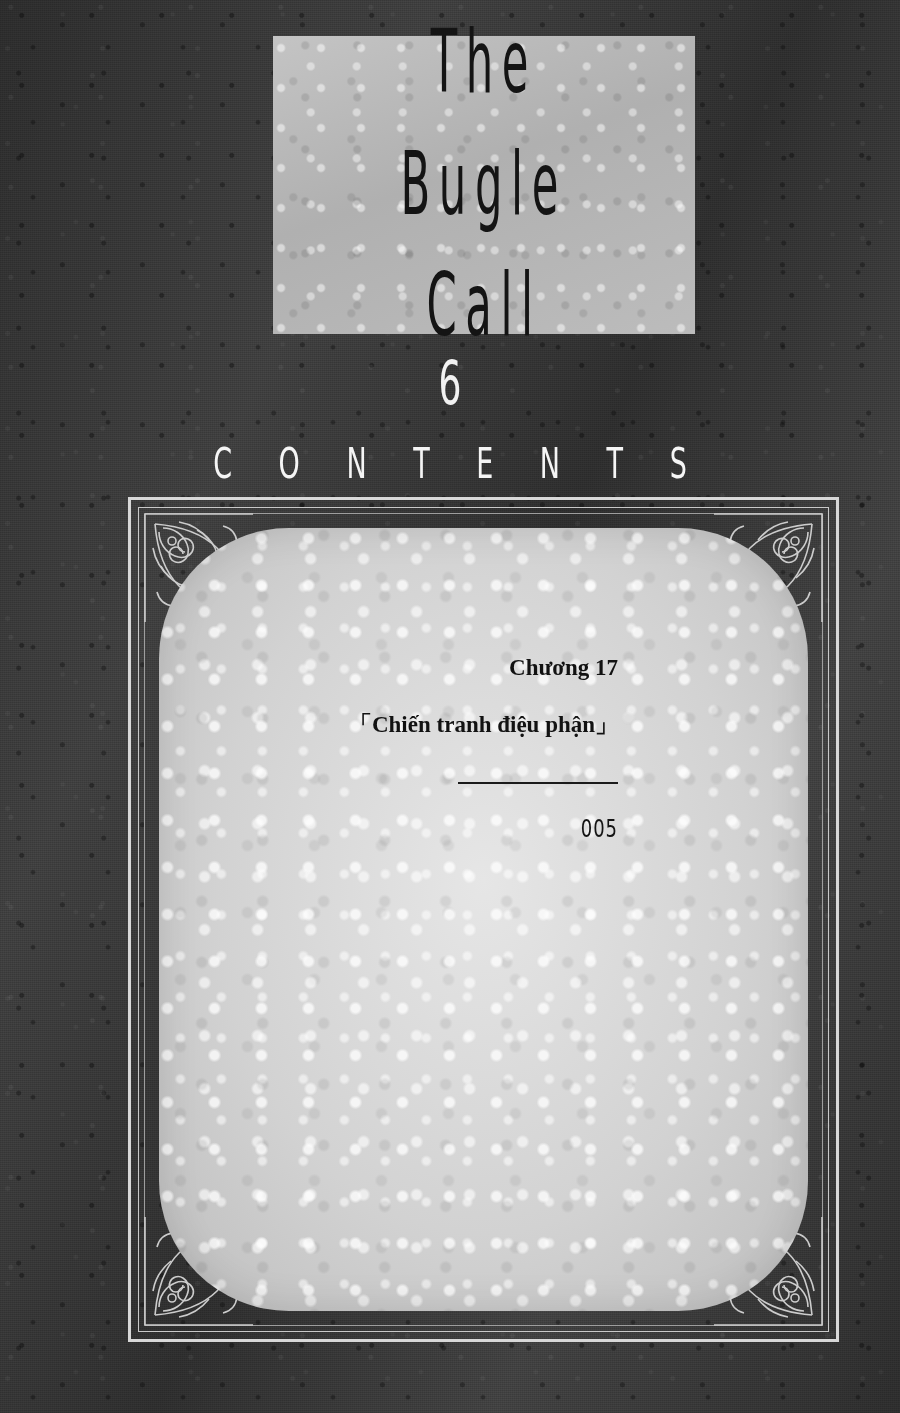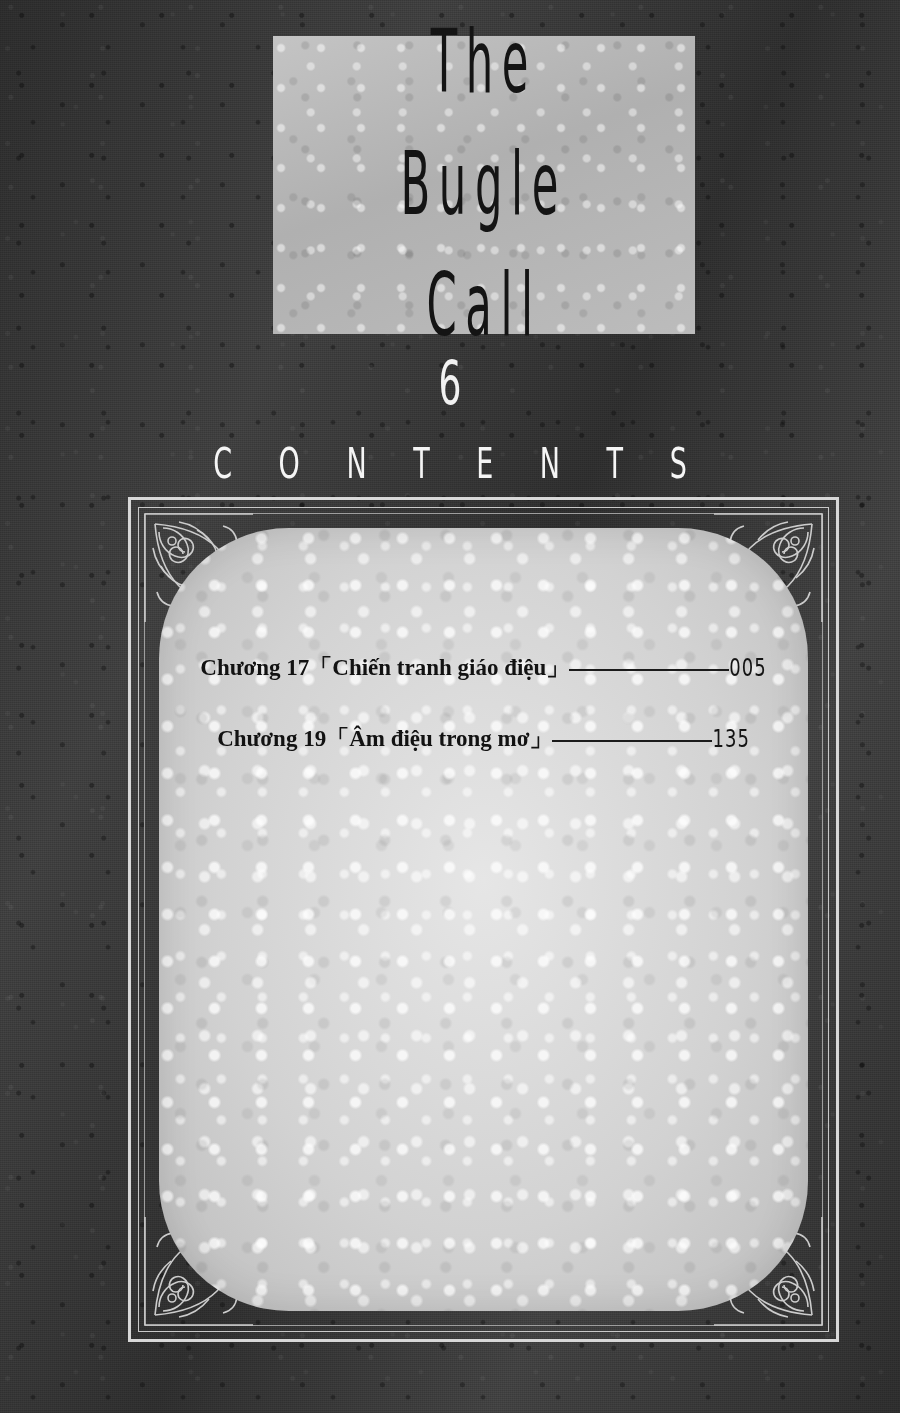--- a/index.html
+++ b/index.html
@@ -157,23 +157,24 @@
     position: absolute;
     left: 0;
     top: 124px;
     width: 100%;
     display: flex;
     flex-direction: column;
     align-items: center;
   }
   .toc-entry {
     display: flex;
-    flex-direction: row;
-    align-items: flex-start;
+    flex-direction: column;
+    align-items: flex-end;
     margin-bottom: 38px;
+    gap: 24px;
   }
   .toc-entry:last-child { margin-bottom: 0; }
   .toc-title {
     font-family: "Liberation Serif", "DejaVu Serif", serif;
     font-weight: bold;
     font-size: 23px;
     color: #121212;
     line-height: 1.42;
     text-align: center;
     white-space: nowrap;
@@ -270,30 +271,24 @@
         <path d="M84 18 c8 2 13 8 14 16"></path>
         <path d="M18 84 c2 8 8 13 16 14"></path>
       </svg>
     </div>
 
     <div class="paper">
       <div class="toc">
 
         <div class="toc-entry">
           <div class="toc-title">Chương 17</div>
-          <div class="toc-title">「Chiến tranh giáo điệu」</div>
+          <div class="toc-title">「Chiến tranh điệu phận」</div>
           <div class="toc-rule"></div>
           <div class="toc-page">005</div>
         </div>
 
 
 
-        <div class="toc-entry">
-          <div class="toc-title">Chương 19</div>
-          <div class="toc-title">「Âm điệu trong mơ」</div>
-          <div class="toc-rule"></div>
-          <div class="toc-page">135</div>
-        </div>
 
       </div>
     </div>
   </div>
 </div>
 
 </body></html>

